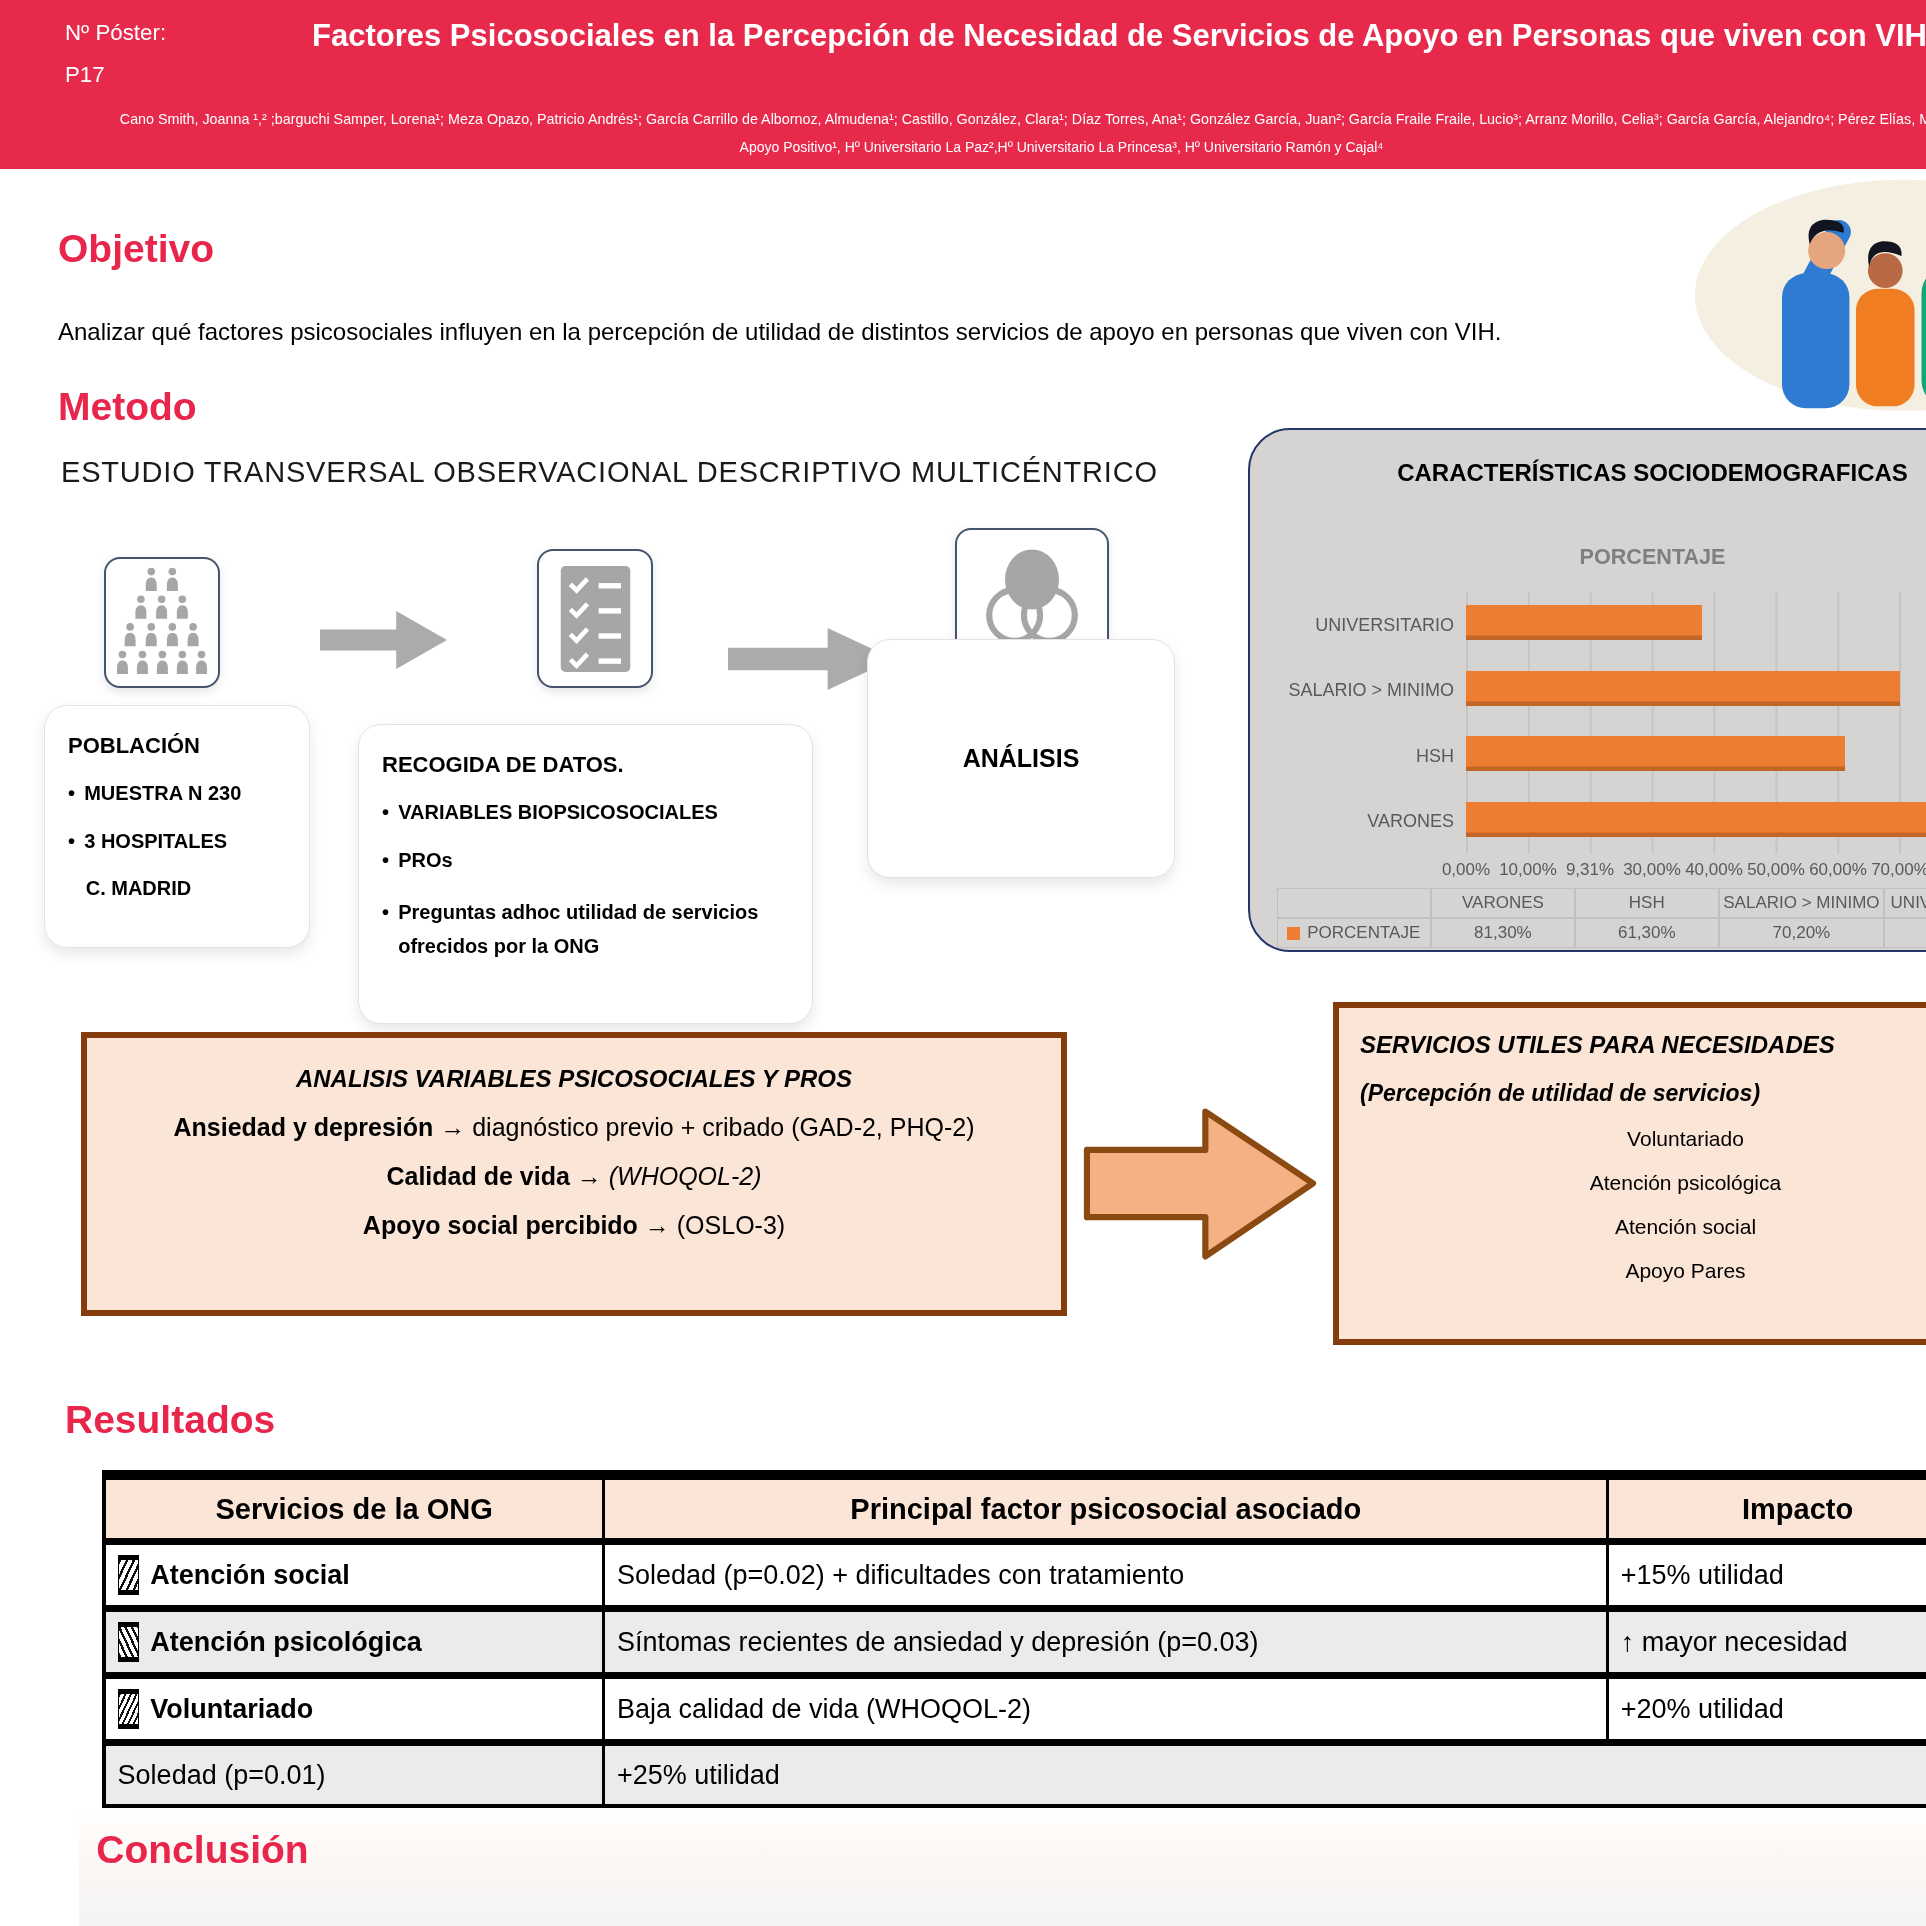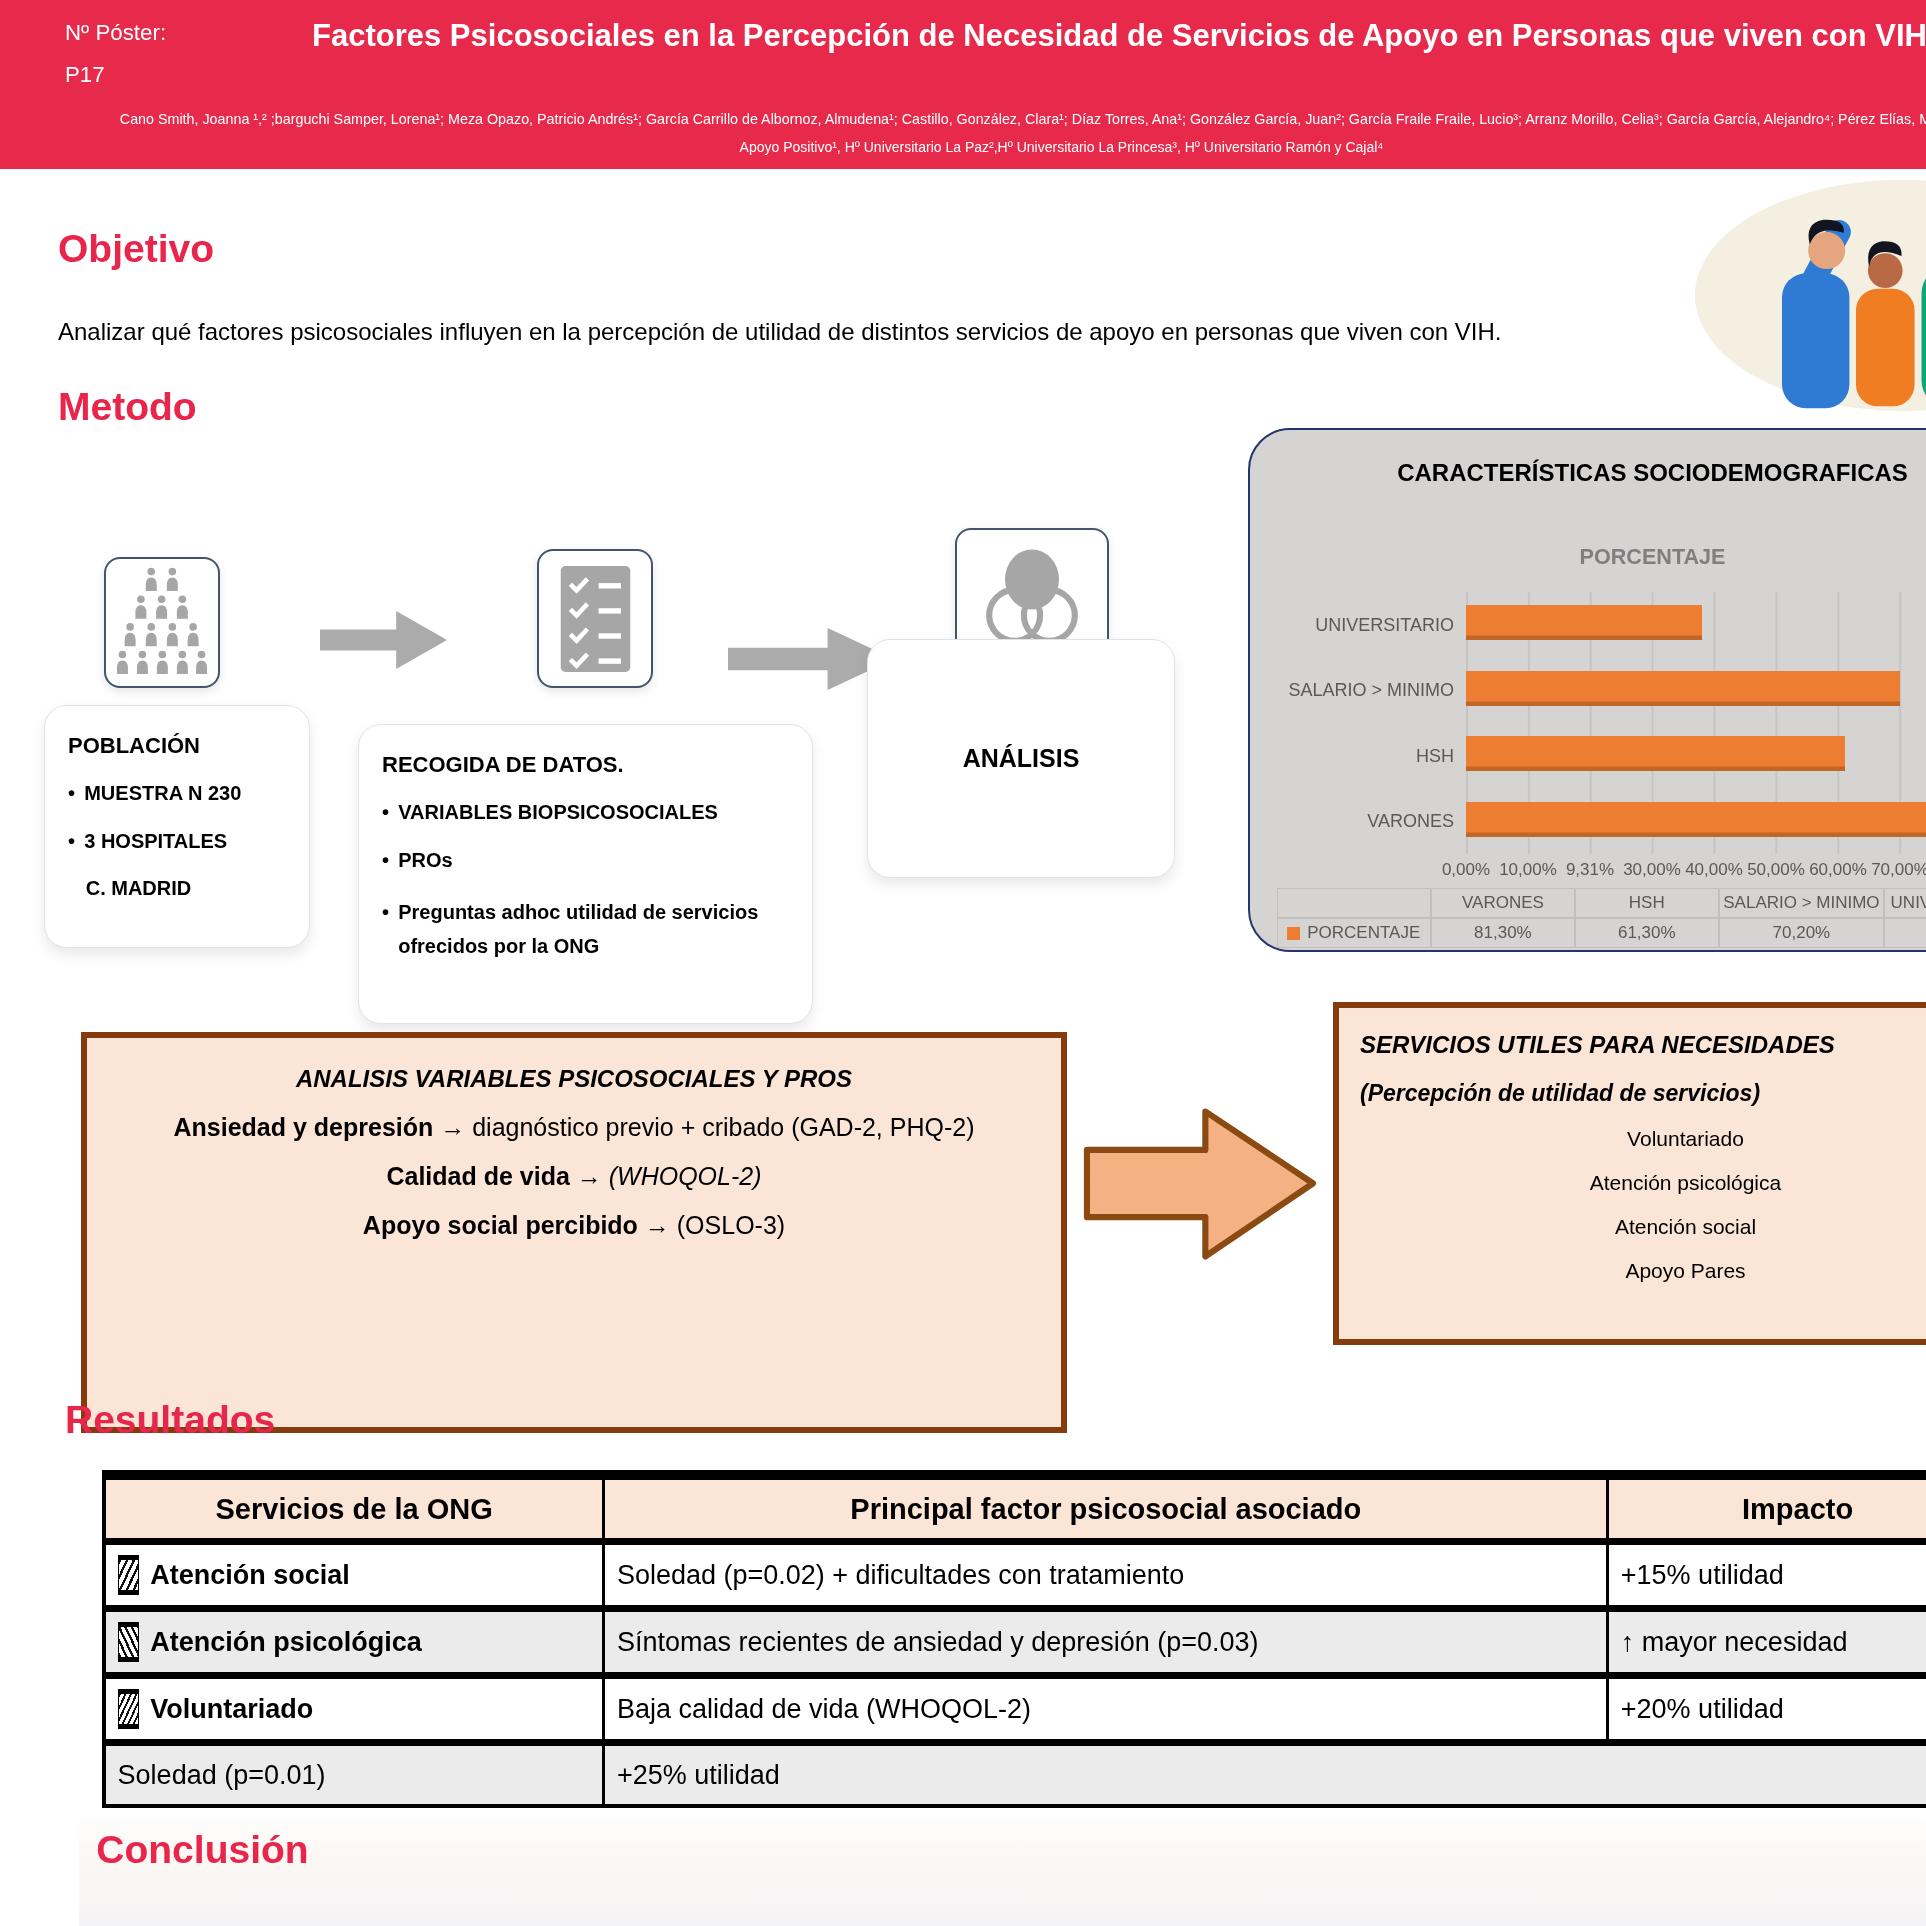--- a/index.html
+++ b/index.html
@@ -46,21 +46,21 @@
   .bar{position:absolute;left:0;top:20%;height:54%;background:#ED7D31;box-shadow:inset 0 -4.6px 0 rgba(0,0,0,.18)}
   .axis{position:absolute;left:216px;right:31px;top:430px;height:23px}
   .axis span{position:absolute;transform:translateX(-50%);font-size:17px;color:#595959;white-space:nowrap}
   .ctable{position:absolute;left:27px;right:27px;top:458px;display:grid;grid-template-columns:154px 1fr 1fr 1.15fr 1fr;font-size:17px;color:#595959}
   .ctable .cell{border:1.2px solid #C2BFBF;display:flex;align-items:center;justify-content:center;text-align:center;padding:3.9px 3.1px;min-height:30px;line-height:1.1}
   .ctable .legend{justify-content:flex-start;gap:7px;padding-left:9.2px;font-size:17px}
   .lg-sw{width:13px;height:13px;background:#ED7D31;flex:0 0 auto}
 
   
   .peachbox{position:absolute;background:#FBE5D6;border:6.2px solid #843C0C}
-  .an-box{left:81px;top:1032px;width:986px;height:401px;text-align:center;padding:27px 15.4px}
+  .an-box{left:81px;top:1032px;width:986px;height:284px;text-align:center;padding:27px 15.4px}
   .an-box .t{font-size:24px;font-weight:700;font-style:italic}
   .an-box .ln{margin-top:20px;font-size:25px}
   .an-box .b{font-weight:700}
   .an-box .i{font-style:italic}
   .sv-box{left:1333px;top:1002px;width:705px;height:343px;padding:23px 21px}
   .sv-box .t1{font-size:24px;font-weight:700;font-style:italic}
   .sv-box .t2{font-size:23px;font-weight:700;font-style:italic;margin-top:21px}
   .sv-box .it{font-size:21px;text-align:center;margin-top:20px}
   .bigarrow{position:absolute;left:1082px;top:1098px;width:239px;height:173px}
 
@@ -120,20 +120,21 @@
       <rect x="318" y="108" width="62" height="210" rx="31" fill="#2F7BD3" transform="rotate(28 349 213)"></rect>
       <circle cx="352" cy="196" r="48" fill="#E5A57E"></circle>
       <path d="M308 180 q20 -52 88 -30 q6 -36 -52 -34 q-50 8 -36 64z" fill="#12141F"></path>
       <rect x="428" y="295" width="152" height="305" rx="56" fill="#F07D22"></rect>
       <circle cx="504" cy="248" r="45" fill="#B96A45"></circle>
       <path d="M462 238 q10 -58 84 -28 q4 -40 -50 -38 q-46 8 -34 66z" fill="#12141F"></path>
     </svg>
   </div>
 
   <div class="h-red metodo-h">Metodo</div>
+  <div class="estudio">ESTUDIO TRANSVERSAL OBSERVACIONAL DESCRIPTIVO MULTICÉNTRICO</div>
 
   <div class="iconbox" style="left:104px;top:557px;width:116px;height:131px">
     <svg width="96" height="112" viewBox="0 0 250 290">
       <g fill="#A6A6A6">
         <symbol id="prs" viewBox="0 0 40 58">
             <circle cx="20" cy="10" r="9"></circle>
             <path d="M7 42 q0-18 13-18 q13 0 13 18 v14 h-26 z"></path>
           </symbol>
         <use href="#prs" x="75" y="0" width="44" height="64"></use>
           <use href="#prs" x="130" y="0" width="44" height="64"></use>

